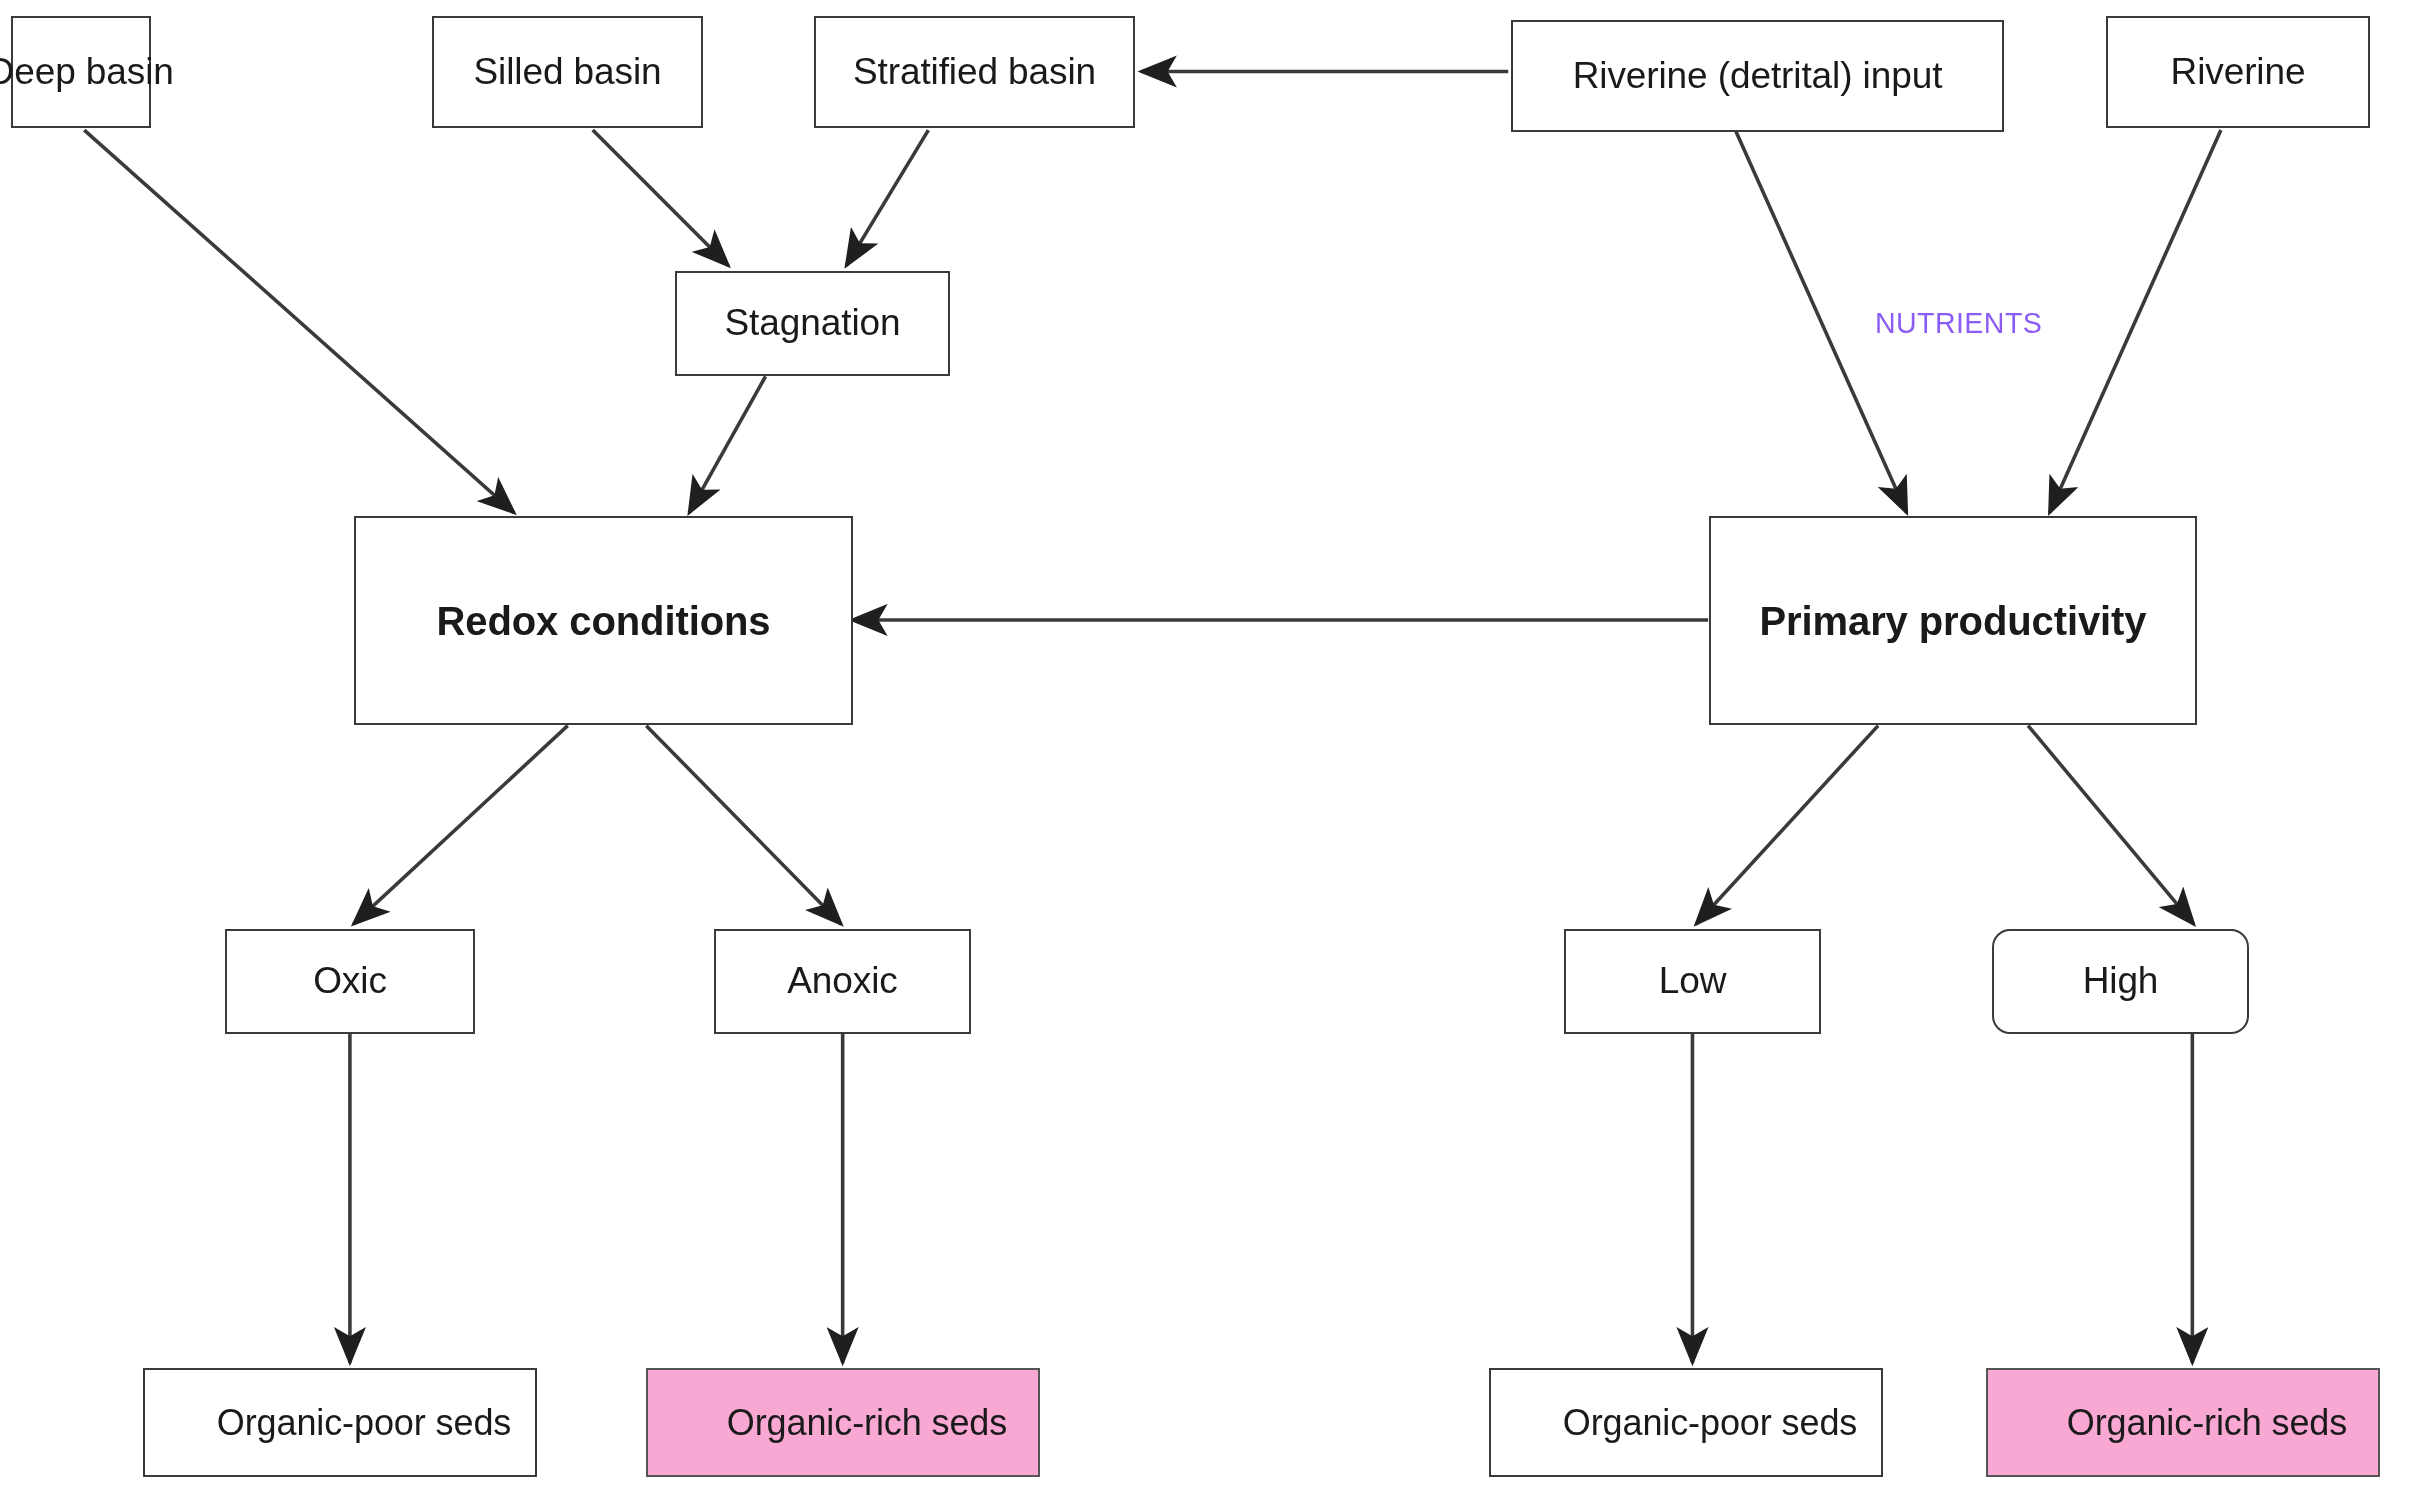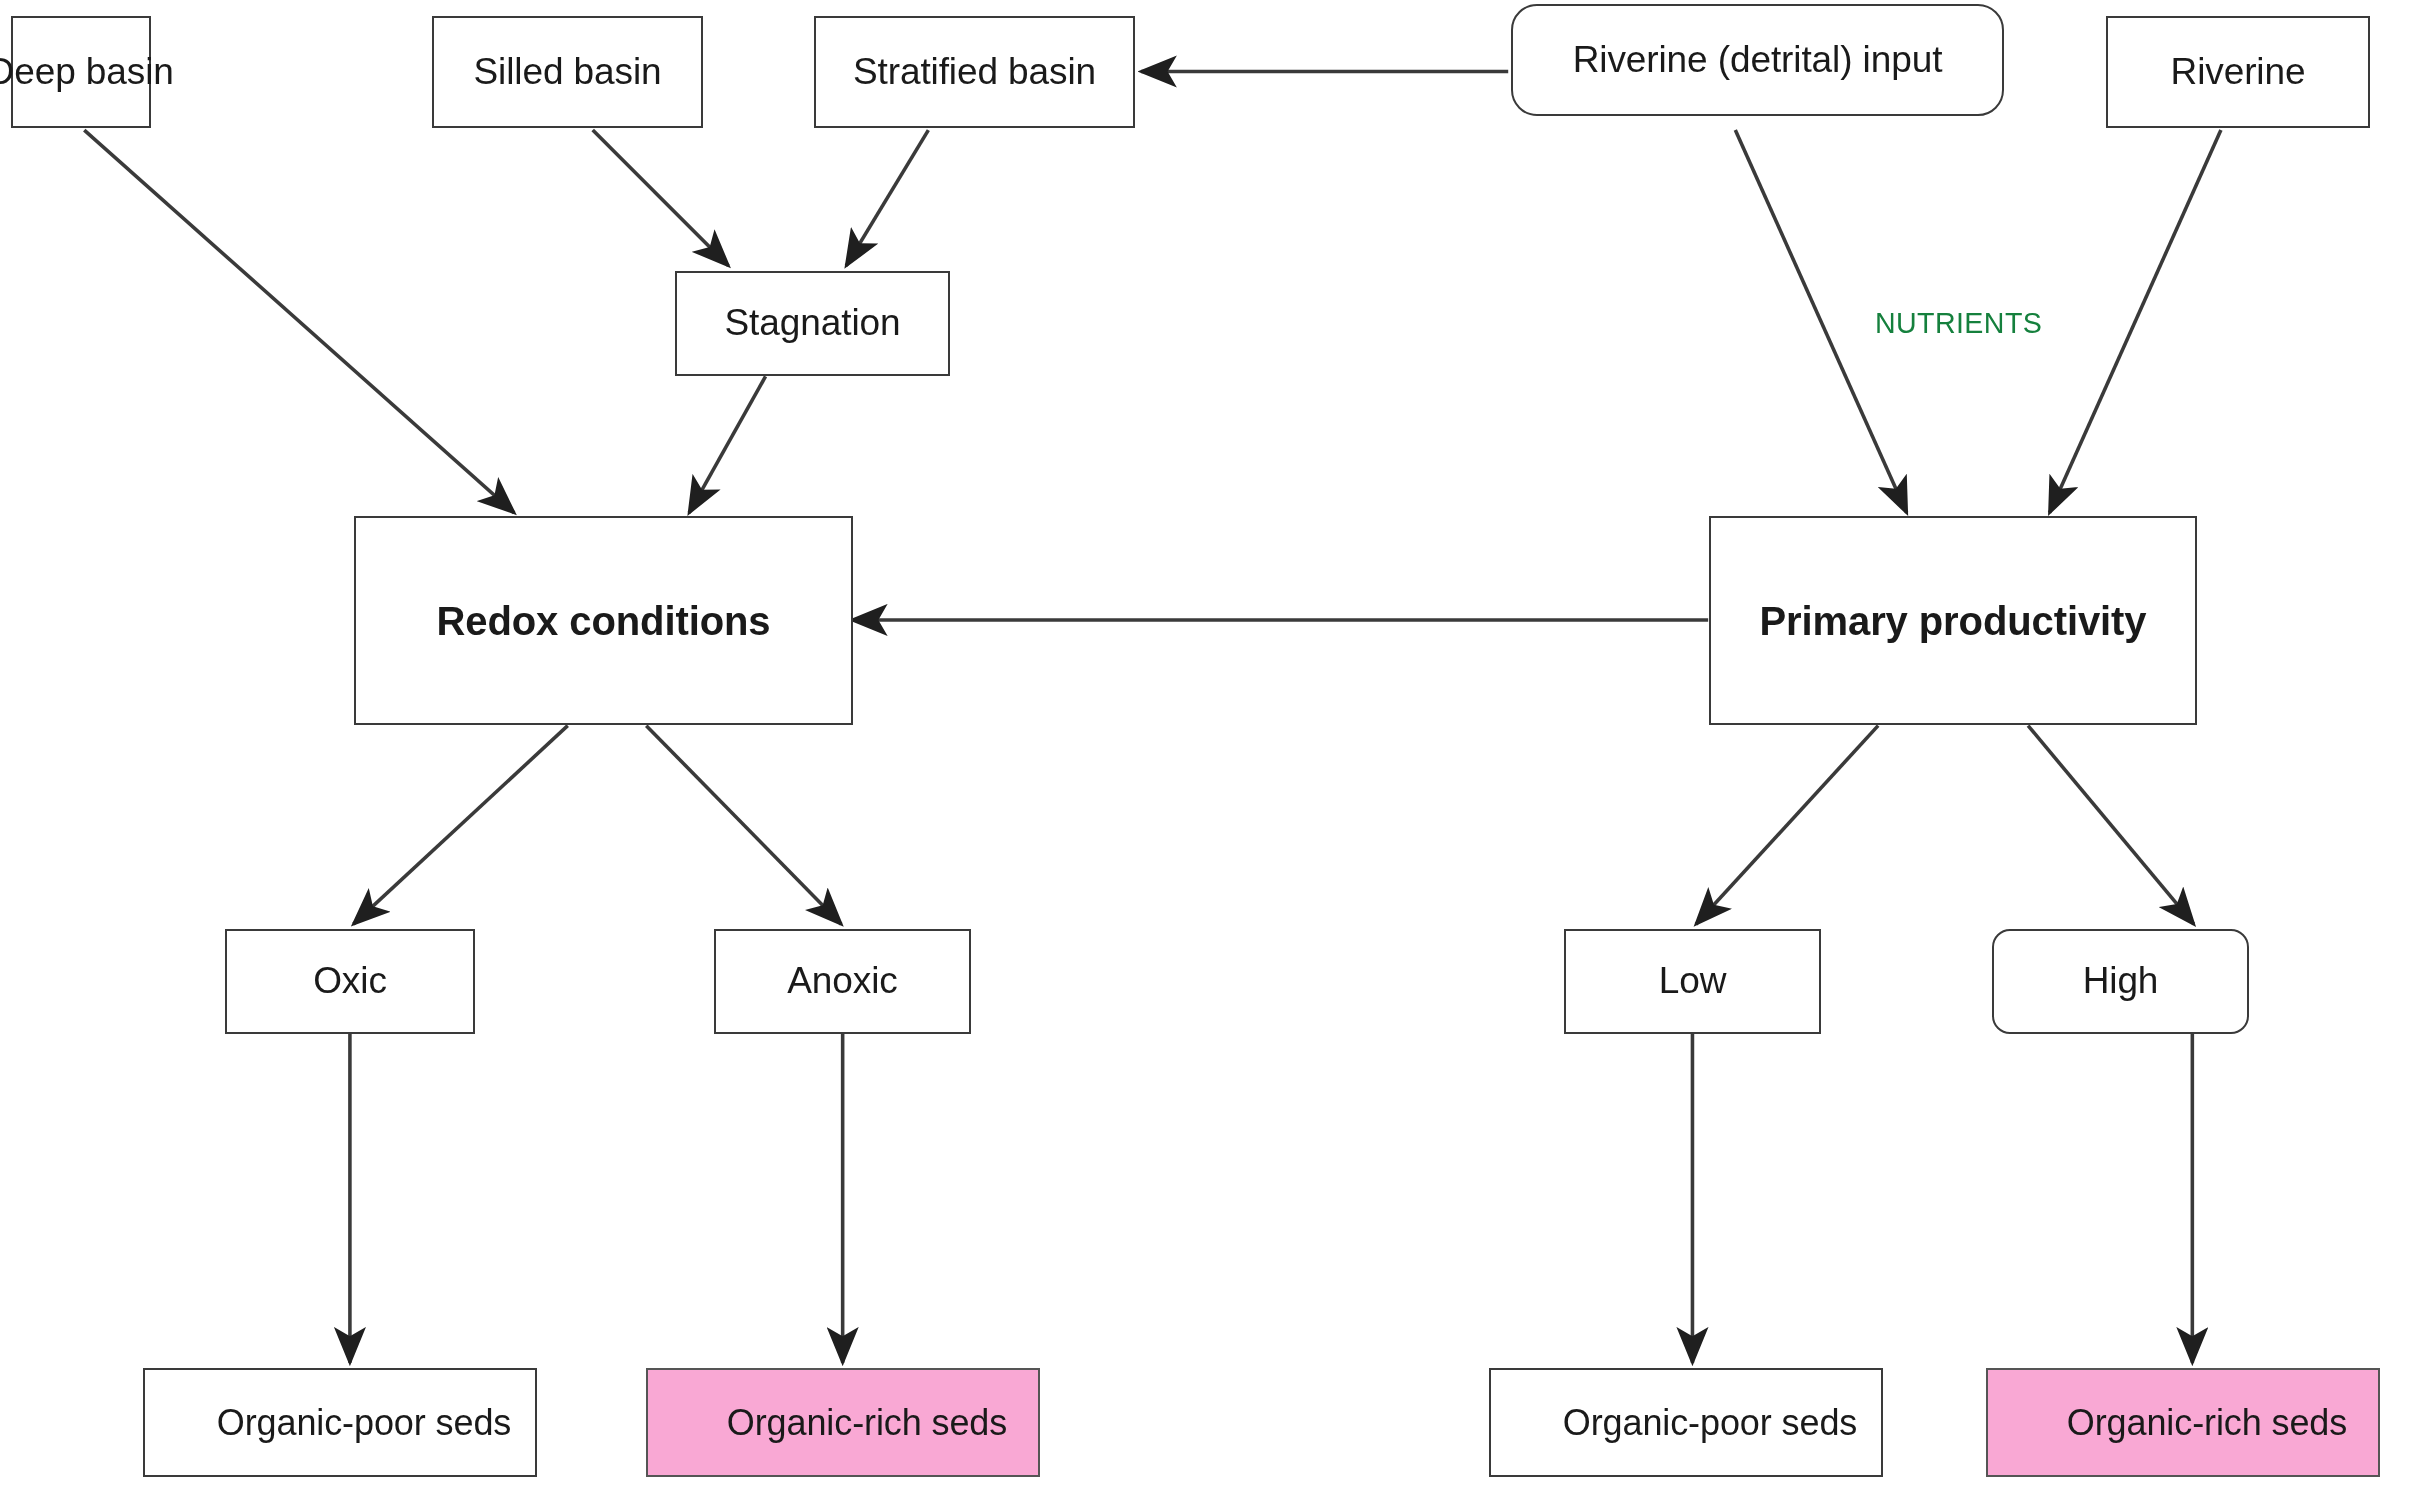--- a/index.html
+++ b/index.html
@@ -45,21 +45,21 @@
   .node.strong {
     font-weight: bold;
     font-size: 40px;
   }
   .node.small-text {
     font-size: 36px;
     padding-left: 48px;
   }
   .edge-label {
     position: absolute;
-    color: #15803d;
+    color: #8b5cf6;
     font-size: 28.6px;
     letter-spacing: 0.4px;
     white-space: nowrap;
     z-index: 3;
   }
 </style>
 </head>
 <body>
 
 <div id="canvas">
@@ -92,21 +92,21 @@
 
   <div class="node" style="left:10.7px; top:16.4px; width:140px; height:112px;">
     <span>Deep basin</span>
   </div>
   <div class="node" style="left:432px; top:16.4px; width:271px; height:112px;">
     <span>Silled basin</span>
   </div>
   <div class="node" style="left:814px; top:16.4px; width:321px; height:112px;">
     <span>Stratified basin</span>
   </div>
-  <div class="node" style="left:1511px; top:4px; width:493px; height:112px;border-radius:26px;">
+  <div class="node" style="left:1511px; top:20px; width:493px; height:112px;">
     <span>Riverine (detrital) input</span>
   </div>
   <div class="node" style="left:2106px; top:16.4px; width:264px; height:112px;">
     <span>Riverine</span>
   </div>
 
   <div class="node" style="left:675px; top:271px; width:275px; height:105px;">
     <span>Stagnation</span>
   </div>
 

